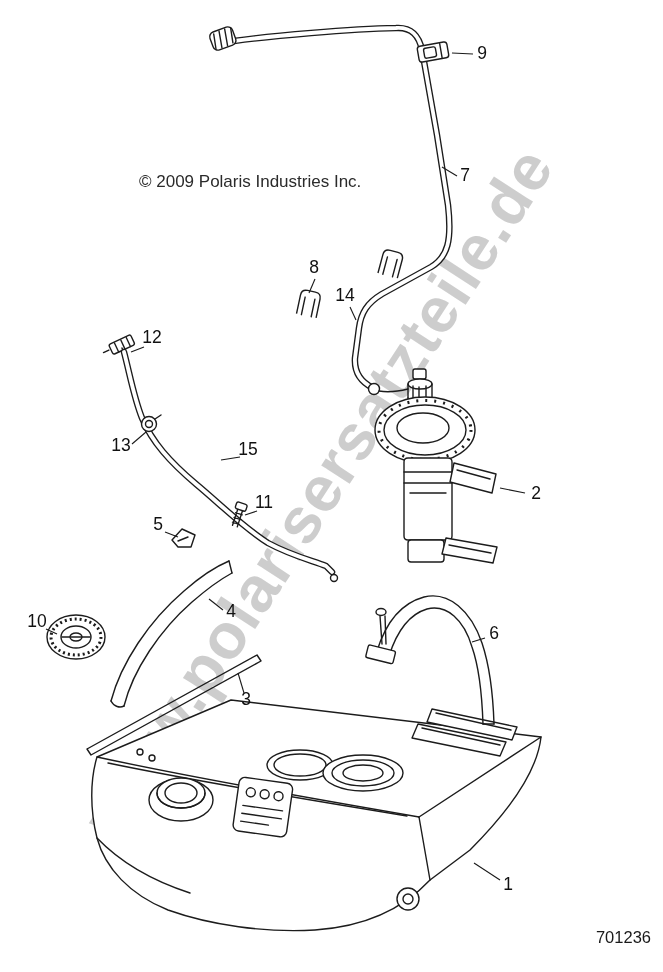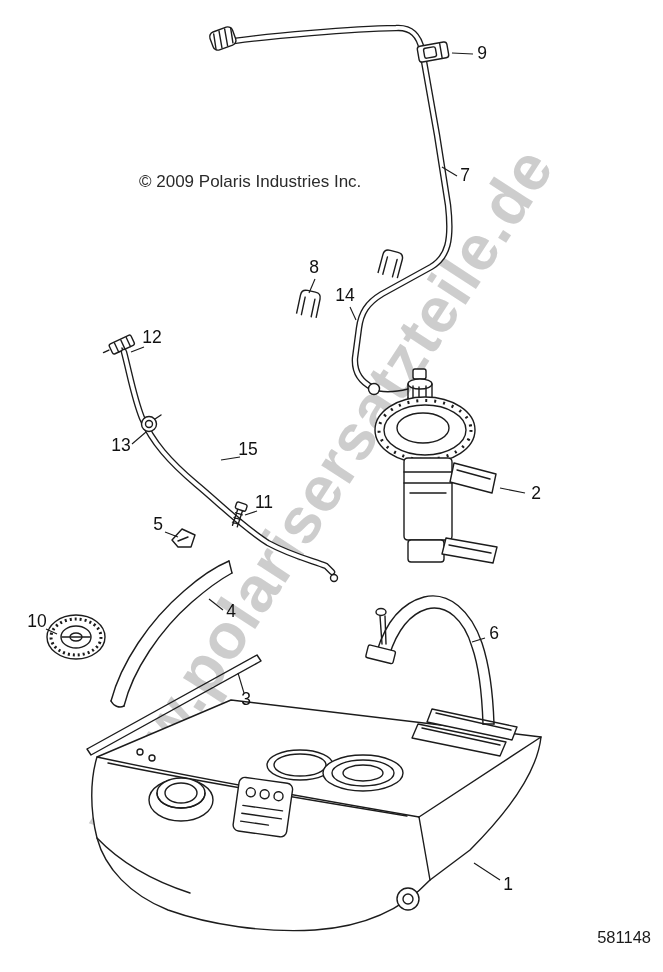--- a/index.html
+++ b/index.html
@@ -224,14 +224,14 @@
         <text x="152" y="343" class="callout-num">12</text>
         <line x1="132" y1="444" x2="146" y2="432" class="leader"></line>
         <text x="121" y="451" class="callout-num">13</text>
         <line x1="350" y1="307" x2="356" y2="320" class="leader"></line>
         <text x="345" y="301" class="callout-num">14</text>
         <line x1="240" y1="457" x2="221" y2="460" class="leader"></line>
         <text x="248" y="455" class="callout-num">15</text>
       </g>
   </svg>
 
-  <div class="part-number">581148</div>
+  <div class="part-number">701236</div>
 </div>
 
 </body></html>

